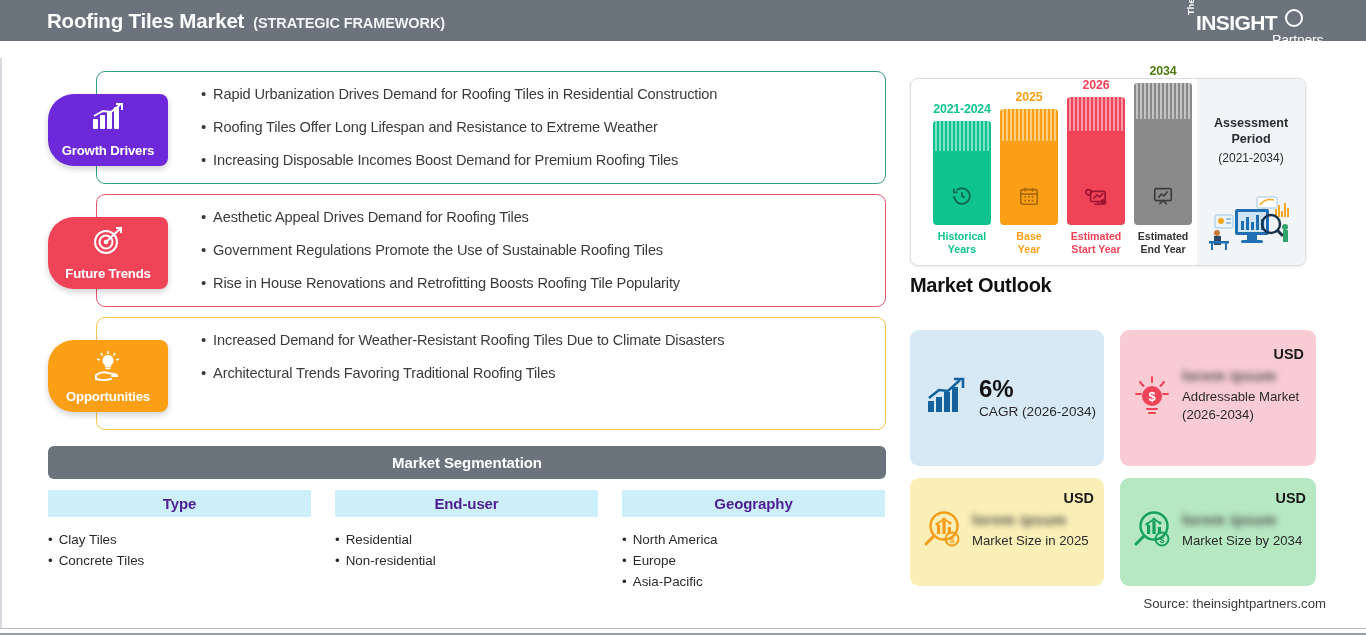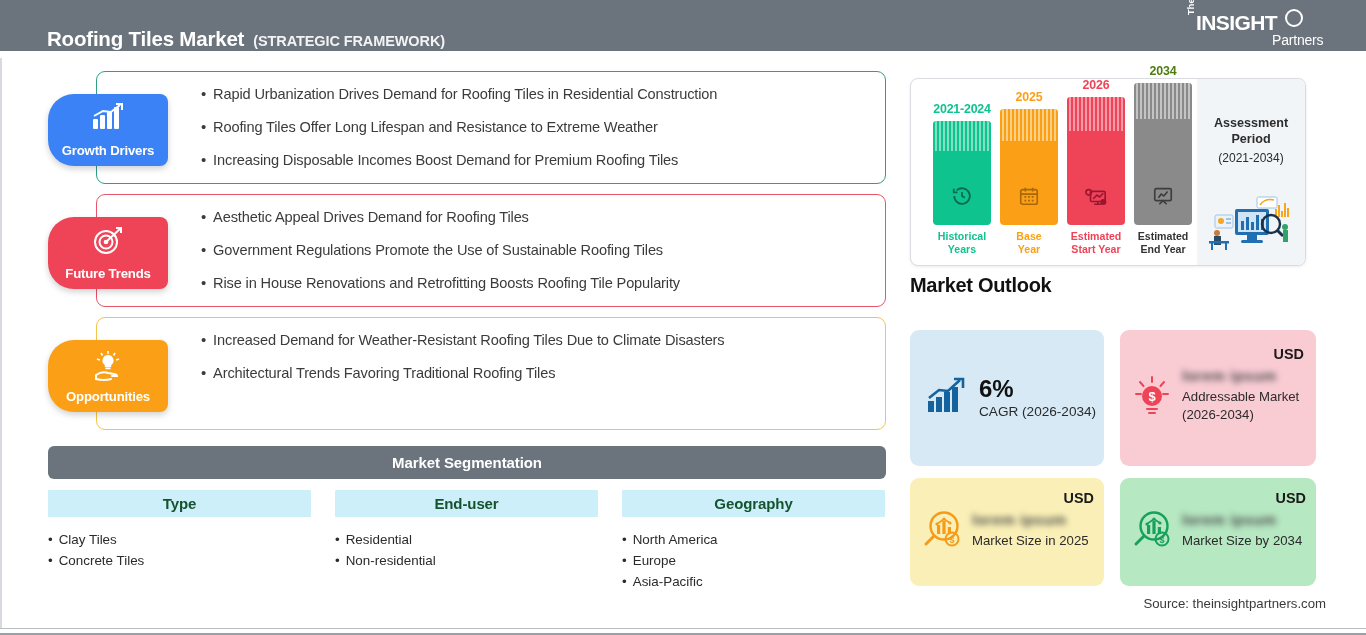--- a/index.html
+++ b/index.html
@@ -6,22 +6,22 @@
   html, body {
     width: 1366px; height: 635px;
     background: #ffffff;
     font-family: "Liberation Sans", sans-serif;
     overflow: hidden;
   }
   #page { position: relative; width: 1366px; height: 635px; background:#fff; }
 
   
   .header {
-    position:absolute; left:0; top:0; width:1366px; height:51px;
-    background:#6b737d; display:flex; align-items:flex-end;
+    position:absolute; left:0; top:0; width:1366px; height:41px;
+    background:#6b737d; display:flex; align-items:center;
   }
   .header-title-wrap { display:flex; align-items:baseline; margin-left:47px; }
   .header-title { color:#ffffff; font-size:20.5px; font-weight:bold; letter-spacing:-0.2px; }
   .header-sub { color:#f2f3f4; font-size:14.5px; font-weight:bold; margin-left:9px; letter-spacing:-0.1px; }
 
   .logo { position:absolute; right:52px; top:8px; width:130px; height:44px; color:#fff; }
   .logo-the { position:absolute; left:2px; top:7px; font-size:9px; font-weight:bold;
       transform:rotate(-90deg); transform-origin:left top; letter-spacing:.3px; }
   .logo-insight { position:absolute; left:12px; top:3px; font-size:21px; font-weight:bold;
       letter-spacing:-0.6px; font-family:"Liberation Sans", sans-serif; }
@@ -60,21 +60,21 @@
 
   
   .seg-title {
     position:absolute; left:48px; top:388px; width:838px; height:33px;
     background:#6b737d; border-radius:6px; color:#fff; font-size:15px; font-weight:bold;
     display:flex; align-items:center; justify-content:center; letter-spacing:-0.1px;
   }
   .seg-cols { position:absolute; left:48px; top:432px; width:838px; display:flex; gap:24px; }
   .seg-col { width:263px; }
   .seg-head {
-    height:27px; background:#cdeff9; border-radius:1px; color:#14532d;
+    height:27px; background:#cdeff9; border-radius:1px; color:#4c1d95;
     font-size:15px; font-weight:bold; display:flex; align-items:center; justify-content:center;
     letter-spacing:-0.1px;
   }
   .seg-list { margin-top:12px; padding-left:0; }
   .seg-item { font-size:13.4px; color:#2b2b2b; line-height:21px; white-space:nowrap; }
   .seg-item::before { content:"\2022"; margin-right:6px; }
 
   
   .right { position:absolute; left:900px; top:58px; width:466px; height:577px; }
 
@@ -153,21 +153,21 @@
 
   <div class="left">
 
     <div class="row" id="row-growth" style="border-color: rgb(47, 158, 134);">
       <div class="bullets">
         <div class="bullet">Rapid Urbanization Drives Demand for Roofing Tiles in Residential Construction</div>
         <div class="bullet">Roofing Tiles Offer Long Lifespan and Resistance to Extreme Weather</div>
         <div class="bullet">Increasing Disposable Incomes Boost Demand for Premium Roofing Tiles</div>
       </div>
     </div>
-    <div class="badge" id="badge-growth" style="background: #3b82f6;">
+    <div class="badge" id="badge-growth" style="background: #6d28d9;">
       <span class="badge-icon">
         <svg width="34" height="28" viewBox="0 0 34 28">
           <rect x="2" y="16" width="5" height="10" rx="1" fill="#fff"></rect>
           <rect x="9" y="12" width="5" height="14" rx="1" fill="#fff"></rect>
           <rect x="16" y="8" width="5" height="18" rx="1" fill="#fff"></rect>
           <rect x="23" y="4" width="5" height="22" rx="1" fill="#fff"></rect>
           <path d="M3 13 L12 8 L20 9 L29 2" stroke="#fff" stroke-width="2" fill="none"></path>
           <path d="M25 1 L31 1 L31 7" stroke="#fff" stroke-width="2" fill="none"></path>
         </svg>
       </span>

